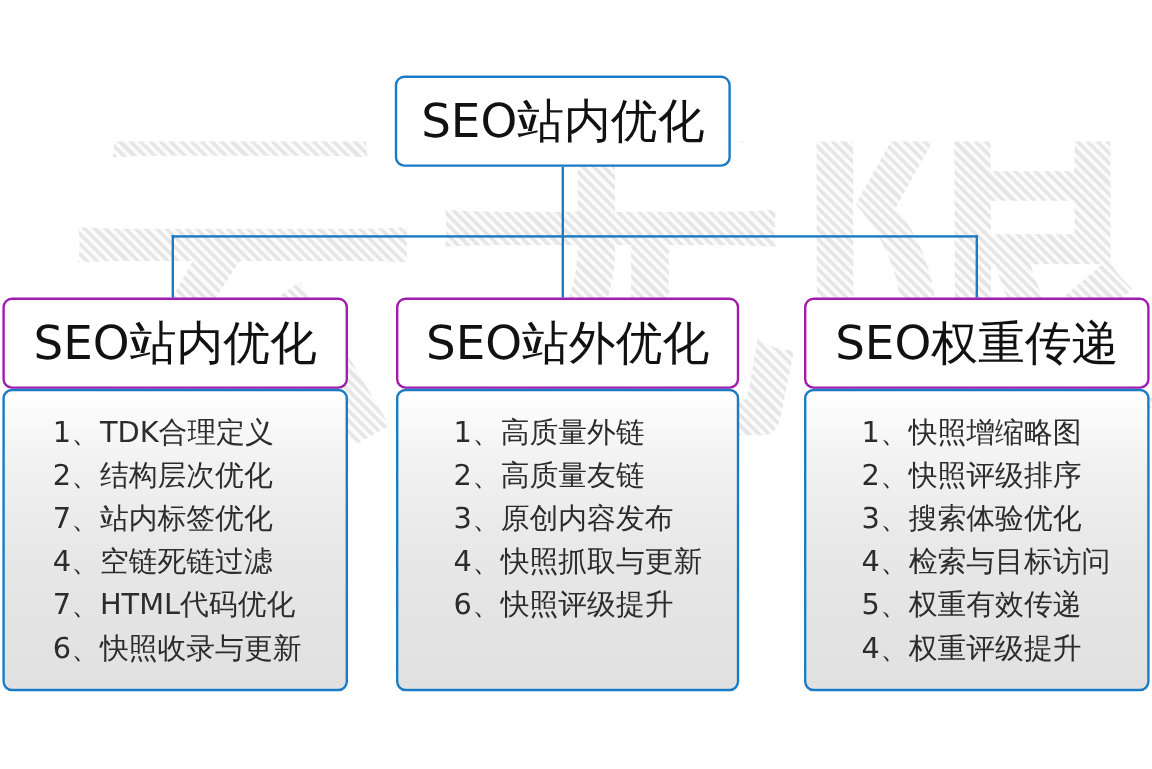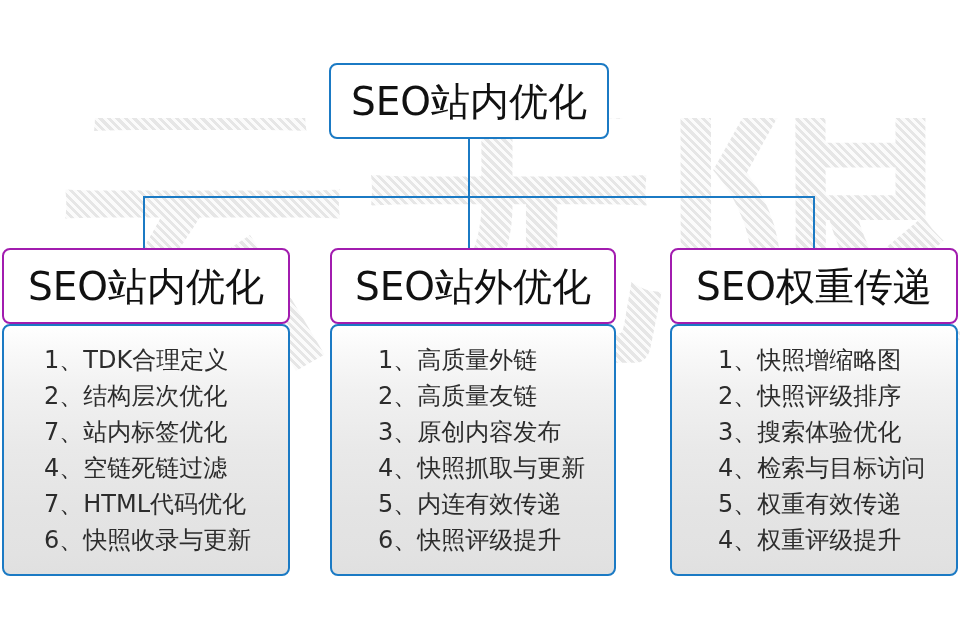--- a/index.html
+++ b/index.html
@@ -200,21 +200,20 @@
   <div id="col-1" class="column">
     <div class="col-head">
       <span class="head-label">SEO站外优化</span>
     </div>
     <div class="col-body">
       <ul>
         <li>1、高质量外链</li>
         <li>2、高质量友链</li>
         <li>3、原创内容发布</li>
         <li>4、快照抓取与更新</li>
-        <li>5、内连有效传递</li>
         <li>6、快照评级提升</li>
       </ul>
     </div>
   </div>
 
   <div id="col-2" class="column">
     <div class="col-head">
       <span class="head-label">SEO权重传递</span>
     </div>
     <div class="col-body">

